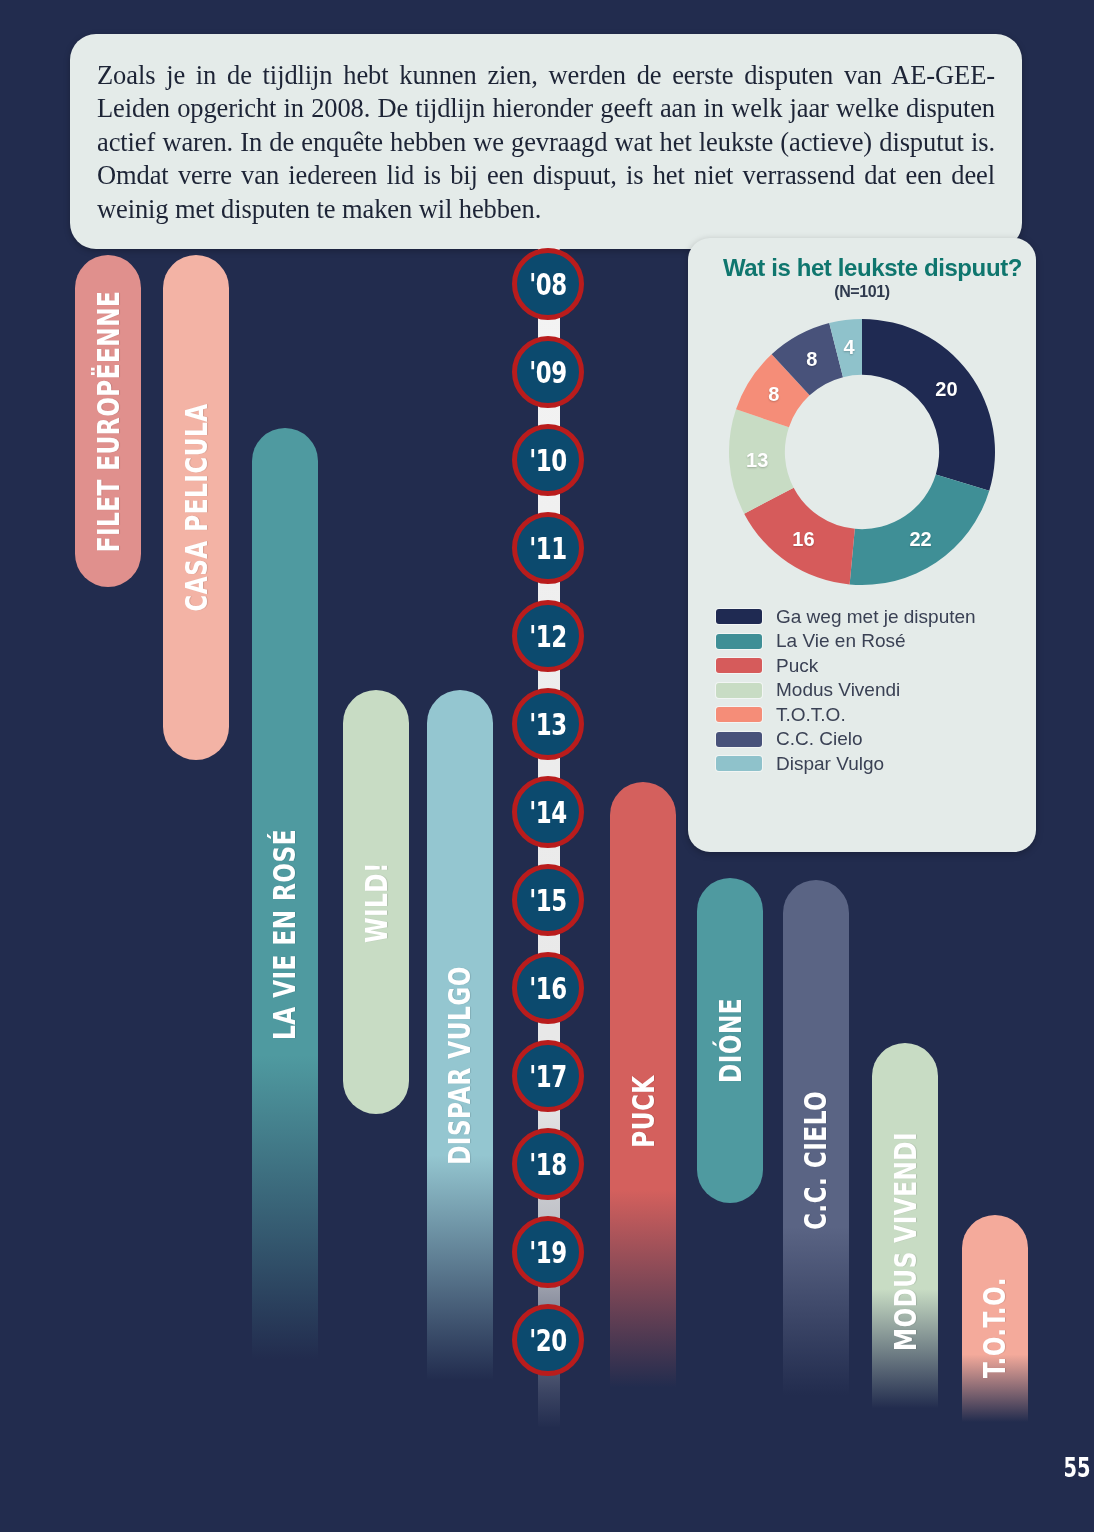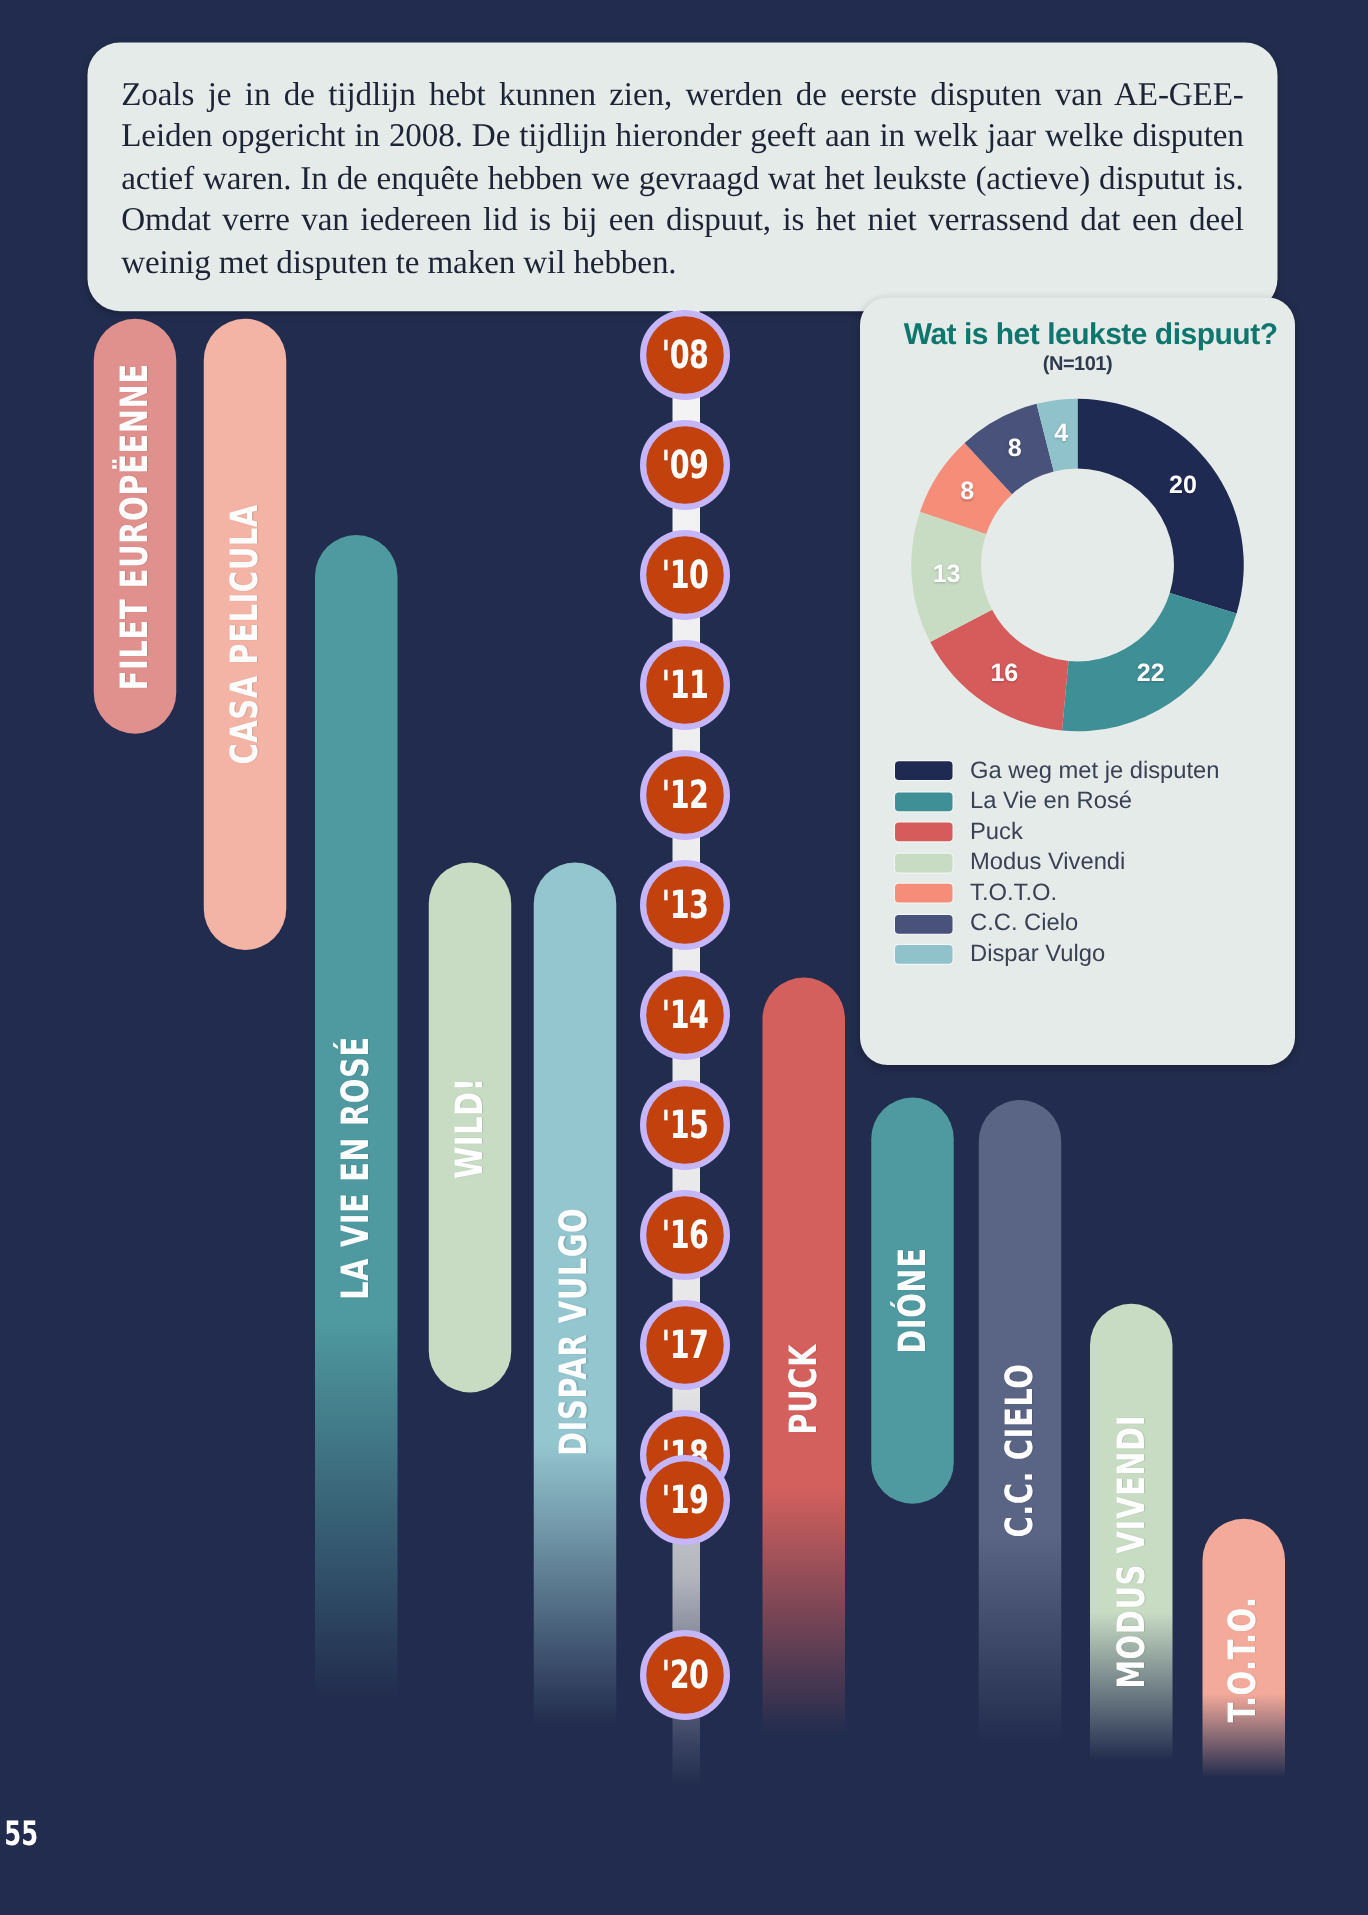--- a/index.html
+++ b/index.html
@@ -30,32 +30,32 @@
   
   .timeline{position:absolute;left:512px;top:248px;width:72px;height:1240px;}
   .ribbon{
     position:absolute;left:26px;top:0;width:22px;height:1180px;
     background:linear-gradient(180deg,#f4f4f4 0%,#e7e7e7 72%,
                rgba(226,226,226,.75) 86%, rgba(200,205,215,.15) 97%, rgba(34,44,78,0) 100%);
     border-radius:3px;
   }
   .year{
     position:absolute;left:0;width:72px;height:72px;border-radius:50%;
-    background:#c2410c;border:5px solid #c4b5fd;
+    background:#0c4a6e;border:5px solid #b91c1c;
     box-sizing:border-box;
     display:flex;align-items:center;justify-content:center;
   }
   .year span{
     color:#fff;font-size:31px;font-weight:700;
     font-family:"DejaVu Sans Condensed","Liberation Sans",sans-serif;
     transform:scaleX(.82);letter-spacing:-.5px;
     display:block;line-height:1;
   }
   .page-num{
-    position:absolute;left:0;top:1452px;width:1094px;text-align:left;
+    position:absolute;left:0;top:1452px;width:1094px;text-align:right;
     color:#ffffff;font-size:27px;font-weight:700;
     font-family:"DejaVu Sans Condensed","Liberation Sans",sans-serif;
   }
   .page-num span{display:inline-block;transform:scaleX(.8);}
 
   
   .bar{
     position:absolute;border-radius:34px;
     display:flex;align-items:center;justify-content:center;
     overflow:hidden;
@@ -177,21 +177,21 @@
         </div>
         <div class="year" style="top: 704px;">
           <span>'16</span>
         </div>
         <div class="year" style="top: 792px;">
           <span>'17</span>
         </div>
         <div class="year" style="top: 880px;">
           <span>'18</span>
         </div>
-        <div class="year" style="top: 916px; align-items: center;">
+        <div class="year" style="top: 968px; align-items: center;">
           <span>'19</span>
         </div>
         <div class="year" style="top: 1056px;">
           <span>'20</span>
         </div>
       </div>
   </div>
 
   <div class="page-num">
     <span>55</span>

